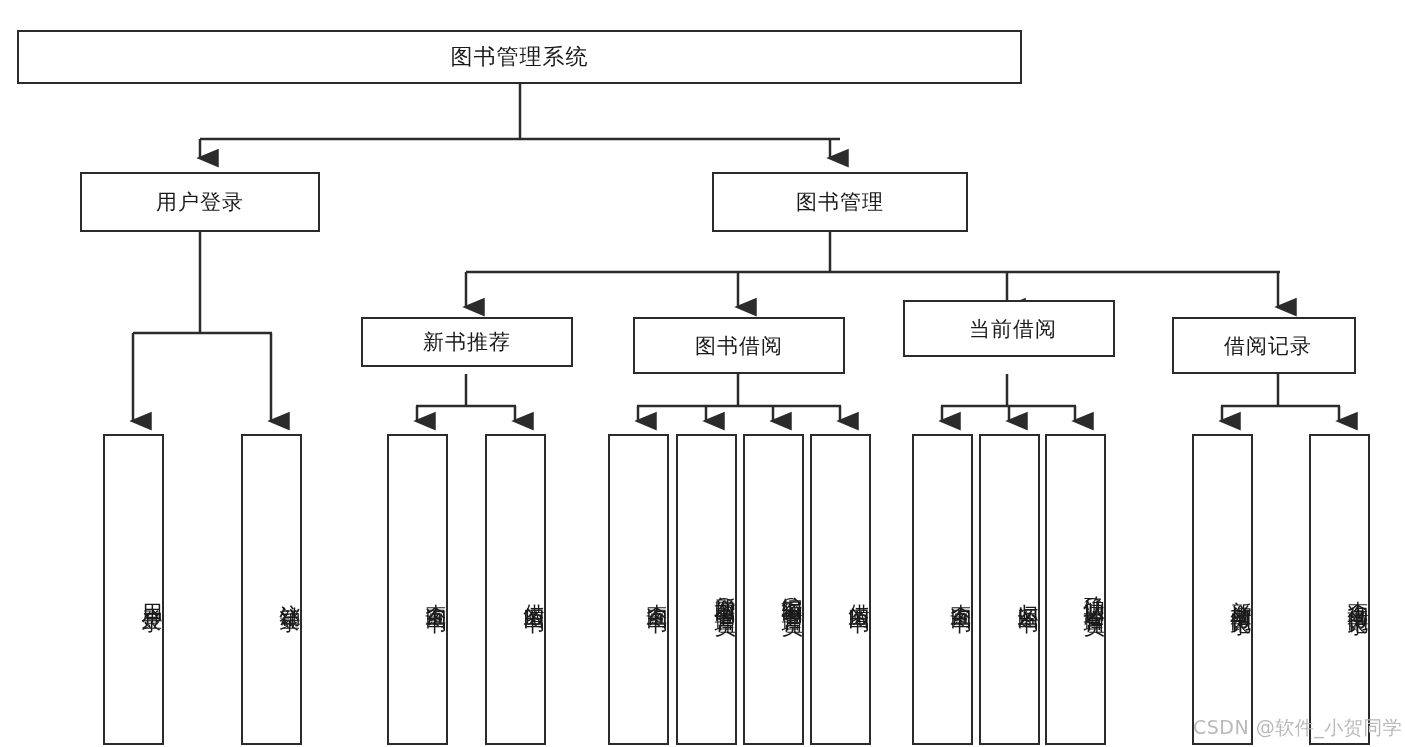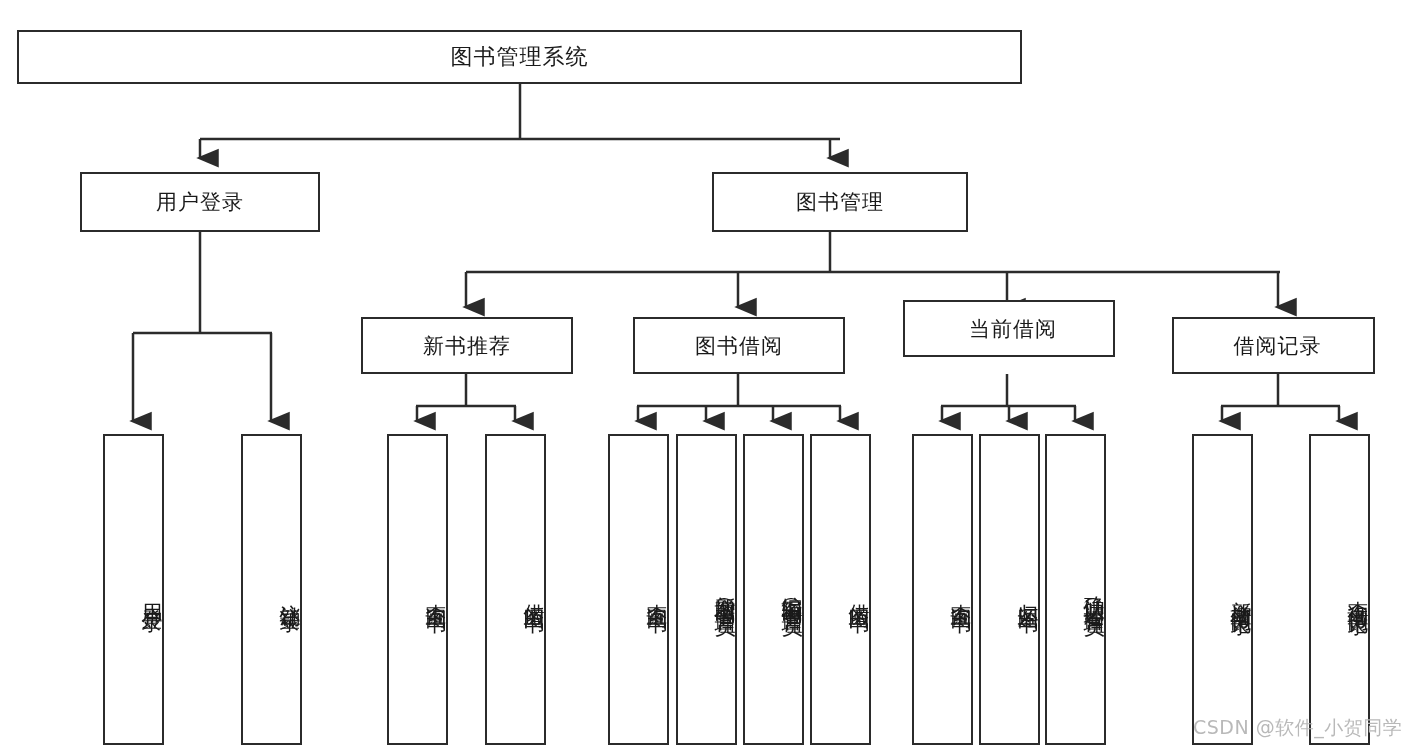--- a/index.html
+++ b/index.html
@@ -130,33 +130,33 @@
   </div>
 
   <div class="node-box node-h" style="left:80px; top:172px; width:240px; height:60px;">
     <span>用户登录</span>
   </div>
 
   <div class="node-box node-h" style="left:712px; top:172px; width:256px; height:60px;">
     <span>图书管理</span>
   </div>
 
-  <div class="node-box node-h" style="left:361px; top:317px; width:212px; height:57px;">
+  <div class="node-box node-h" style="left:361px; top:317px; width:212px; height:50px;">
     <span>新书推荐</span>
   </div>
 
   <div class="node-box node-h" style="left:633px; top:317px; width:212px; height:57px;text-align:center;">
     <span>图书借阅</span>
   </div>
 
   <div class="node-box node-h" style="left:903px; top:300px; width:212px; height:57px;padding-left:8px;">
     <span>当前借阅</span>
   </div>
 
-  <div class="node-box node-h" style="left:1172px; top:317px; width:203px; height:57px;padding-left:8px;">
+  <div class="node-box node-h" style="left:1172px; top:317px; width:184px; height:57px;padding-left:8px;">
     <span>借阅记录</span>
   </div>
 
   <div class="node-box node-v" style="left:103px; top:434px; width:61px; height:311px;">
     <span class="vtext">用户登录</span>
   </div>
 
   <div class="node-box node-v" style="left:241px; top:434px; width:61px; height:311px;">
     <span class="vtext">注销登录</span>
   </div>

